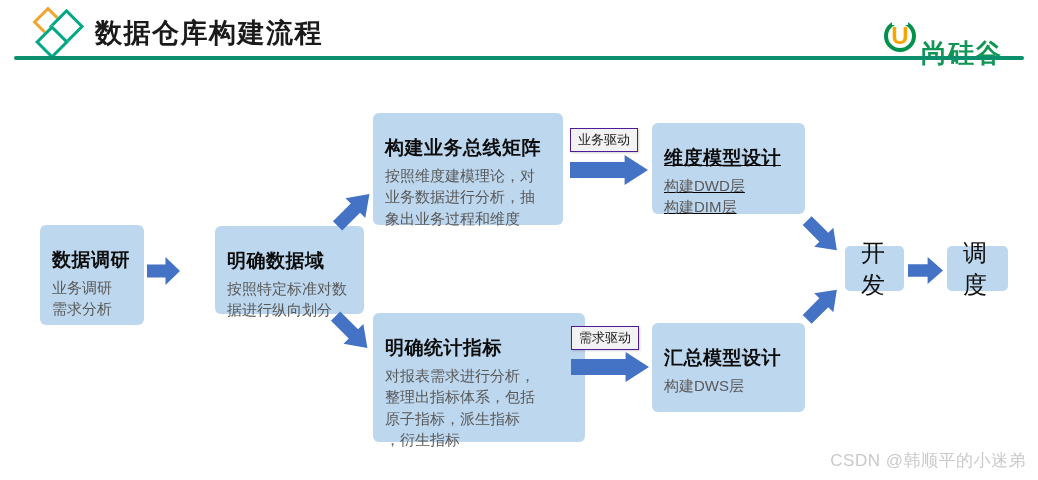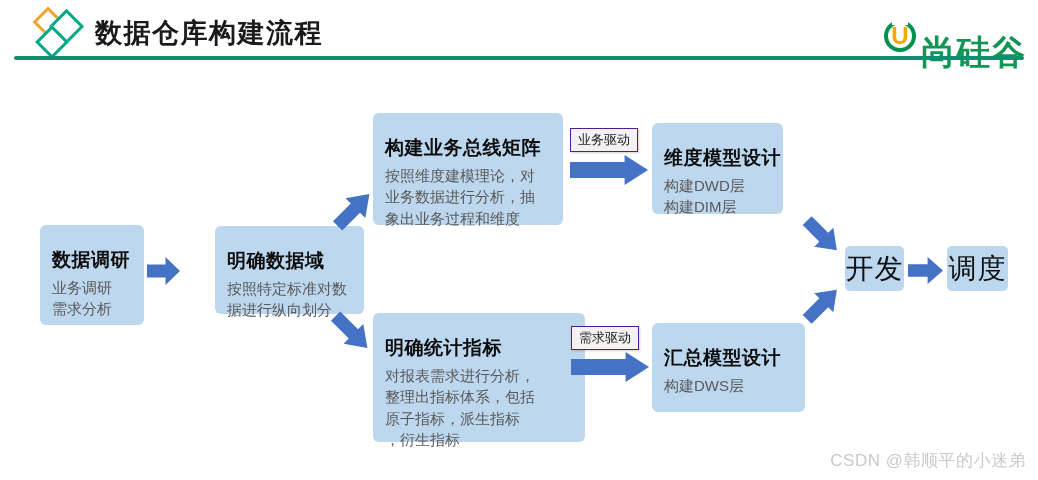--- a/index.html
+++ b/index.html
@@ -19,48 +19,48 @@
   .d-teal-top{left:24px;top:8px;width:25px;height:25px;border:3px solid #00a886;}
   .d-teal-bot{left:10px;top:24px;width:24px;height:24px;border:3px solid #00a886;}
 
   .page-title{
     position:absolute;left:95px;top:15px;
     font-size:27px;font-weight:bold;color:#1a1a1a;letter-spacing:1.5px;
   }
 
   .brand{position:absolute;left:882px;top:16px;height:38px;display:flex;align-items:center;}
   .brand svg{display:block;}
-  .brand-name{font-size:34px;font-weight:bold;color:#0f9655;margin-left:3px;letter-spacing:1px;margin-top:36px;}
+  .brand-name{font-size:26px;font-weight:bold;color:#0f9655;margin-left:3px;letter-spacing:1px;margin-top:36px;}
 
   .header-rule{
     position:absolute;left:14px;top:56px;width:1010px;height:3.5px;
     background:#0c8f6c;border-radius:2px;
   }
 
   
   .box{
     position:absolute;box-sizing:border-box;
     background:#bdd7ee;border-radius:6px;
     padding:22px 12px;
   }
   .box-title{font-size:19px;font-weight:bold;color:#0d0d0d;letter-spacing:0.5px;margin-bottom:4px;white-space:nowrap;}
   .box-body{font-size:15px;color:#595959;line-height:1.42;white-space:pre-line;}
 
   .b-survey {left:40px; top:225px; width:104px; height:100px;}
   .b-domain {left:183px;top:226px; width:149px; height:88px;margin-left:32px;}
   .b-matrix {left:373px;top:113px; width:190px; height:112px;}
-  .b-dim    {left:652px;top:123px; width:131px; height:91px;}
+  .b-dim    {left:652px;top:123px; width:153px; height:91px;text-decoration:underline;}
   .b-metrics{left:373px;top:313px; width:212px; height:129px;}
   .b-sum    {left:652px;top:323px; width:153px; height:89px;}
 
   .box.mini{
     display:flex;align-items:center;justify-content:center;
     padding:0;border-radius:5px;
   }
-  .mini-label{font-size:28px;color:#111;letter-spacing:1px;}
+  .mini-label{font-size:24px;color:#111;letter-spacing:1px;margin-left:16px;}
   .b-dev  {left:845px;top:246px;width:59px;height:45px;}
   .b-sched{left:947px;top:246px;width:61px;height:45px;}
 
   
   .drv-label{
     position:absolute;box-sizing:border-box;
     width:68px;height:24px;line-height:22px;text-align:center;
     background:#f2f2f2;border:1px solid #4c1d95;
     font-size:13px;color:#222;
     box-shadow:1px 1px 2px rgba(0,0,0,0.18);

